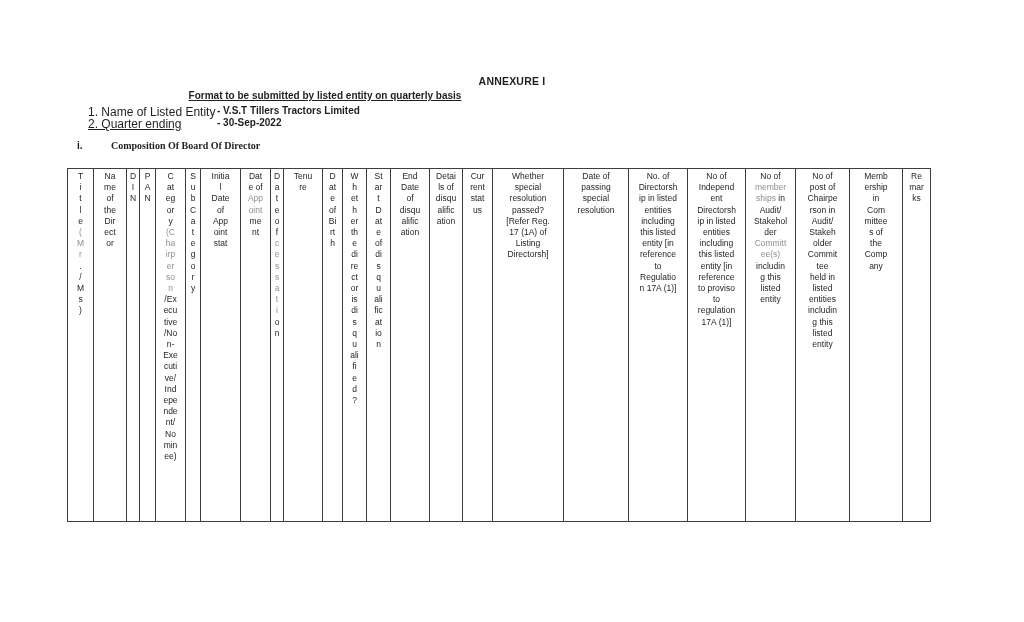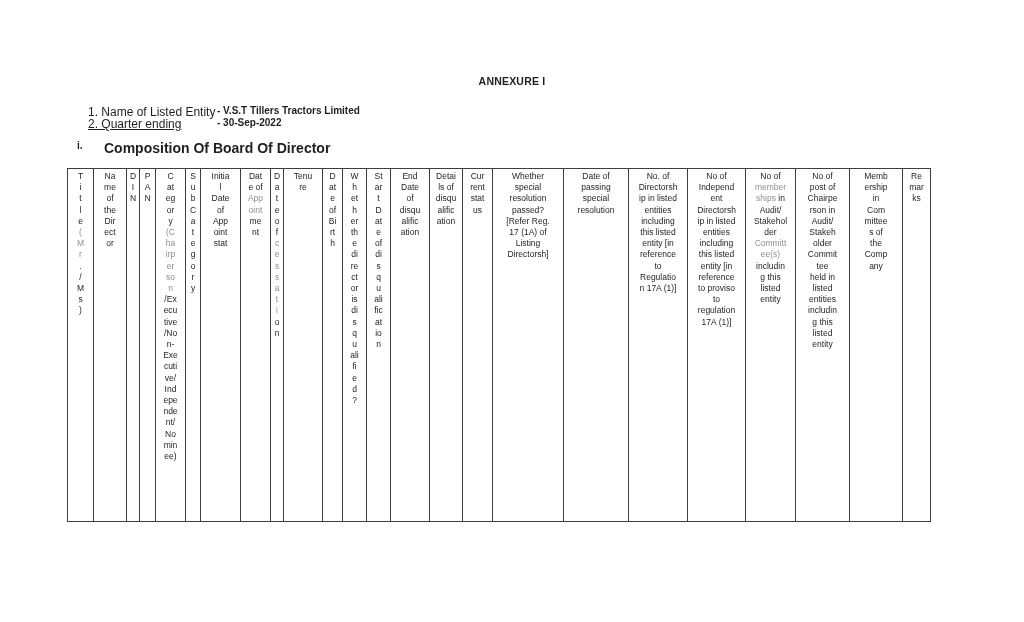--- a/index.html
+++ b/index.html
@@ -25,21 +25,21 @@
     text-align:center;font-size:10px;font-weight:bold;
     text-decoration:underline;
   }
   .field-label{position:absolute;font-size:12px;}
   .field-value{position:absolute;font-size:10px;font-weight:bold;}
   .f1l{top:105px;left:88px;}
   .f1v{top:105px;left:217px;}
   .f2l{top:117px;left:88px;text-decoration:underline;}
   .f2v{top:117px;left:217px;}
   .section-num{position:absolute;top:140px;left:77px;font-size:10px;font-weight:bold;}
-  .section-title{position:absolute;top:140px;left:104px;font-size:14px;font-weight:bold;}
+  .section-title{position:absolute;top:140px;left:111px;font-size:10px;font-weight:bold;font-family:Liberation Serif, serif;}
   .table-wrap{position:absolute;top:168px;left:67px;}
   table{
     border-collapse:collapse;table-layout:fixed;width:863px;
     border:1.5px solid var(--border);
   }
   td.hcell{
     border:1px solid var(--border);
     vertical-align:top;text-align:center;
     font-size:8.5px;line-height:11.2px;
     padding:2px 0 0 0;height:350px;
@@ -48,20 +48,21 @@
   td.hcell span{white-space:nowrap;}
   .gray{color:var(--gray);}
 </style>
 </head>
 <body>
 
 <div class="page">
 
   <div class="annexure">ANNEXURE I</div>
 
+  <div class="subtitle">Format to be submitted by listed entity on quarterly basis</div>
 
   <div class="field-label f1l">1. Name of Listed Entity</div>
   <div class="field-value f1v">- V.S.T Tillers Tractors Limited</div>
 
   <div class="field-label f2l">2. Quarter ending</div>
   <div class="field-value f2v">- 30-Sep-2022</div>
 
   <div class="section-num">i.</div>
   <div class="section-title">Composition Of Board Of Director</div>
 

